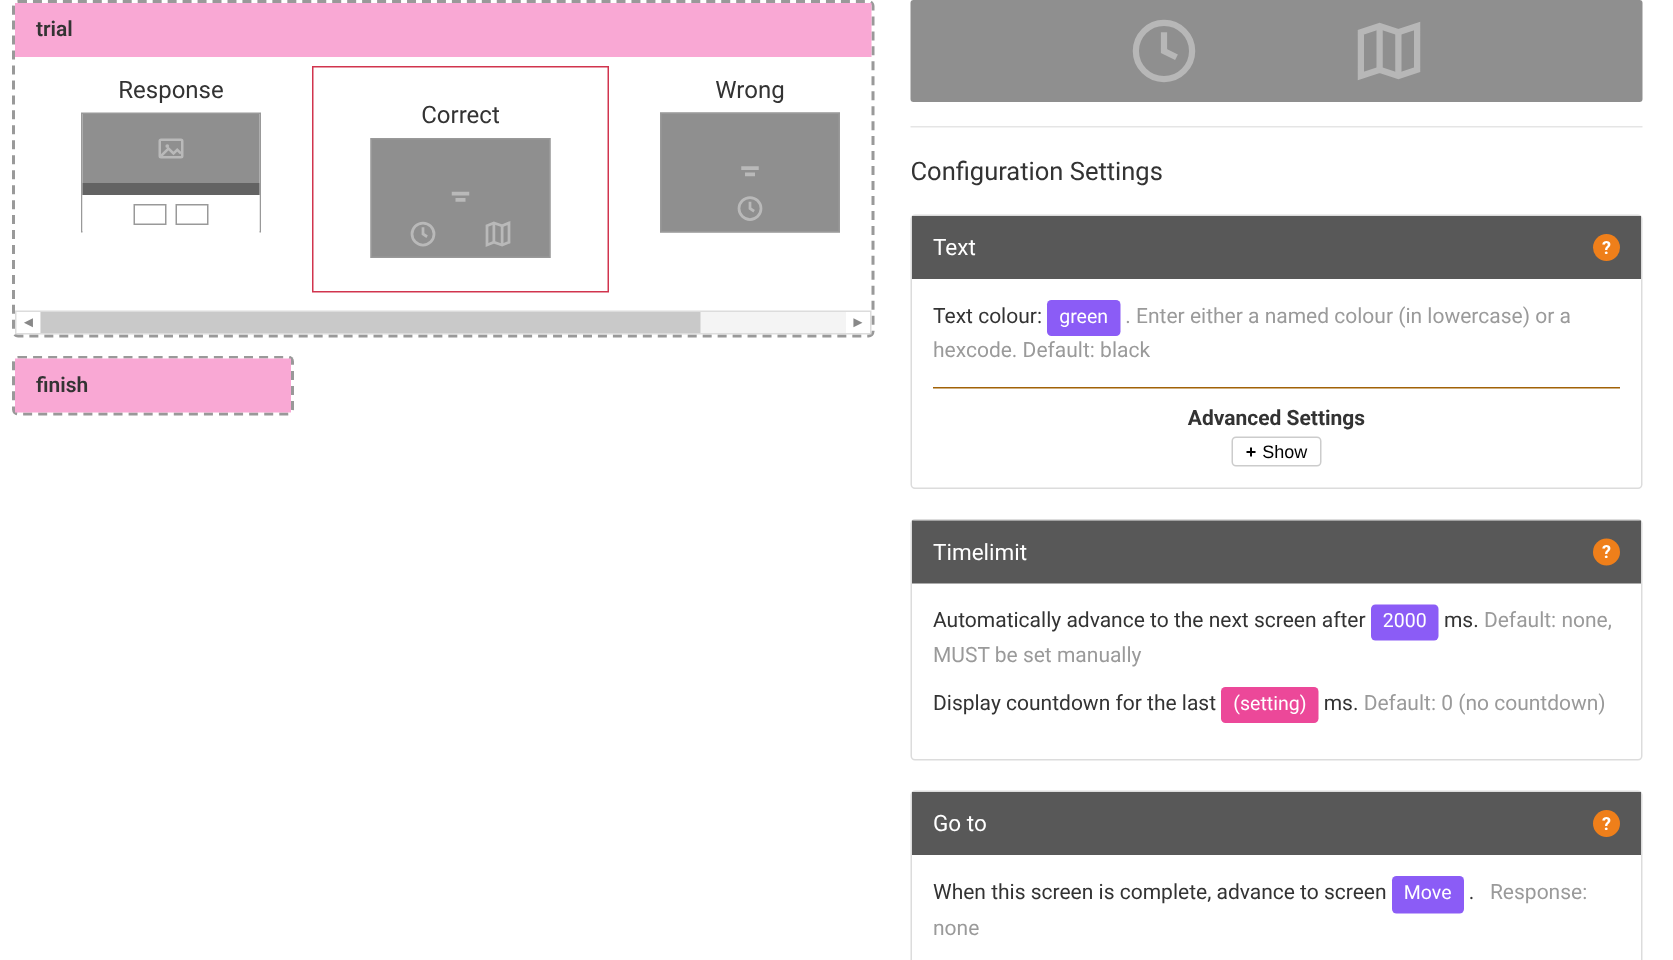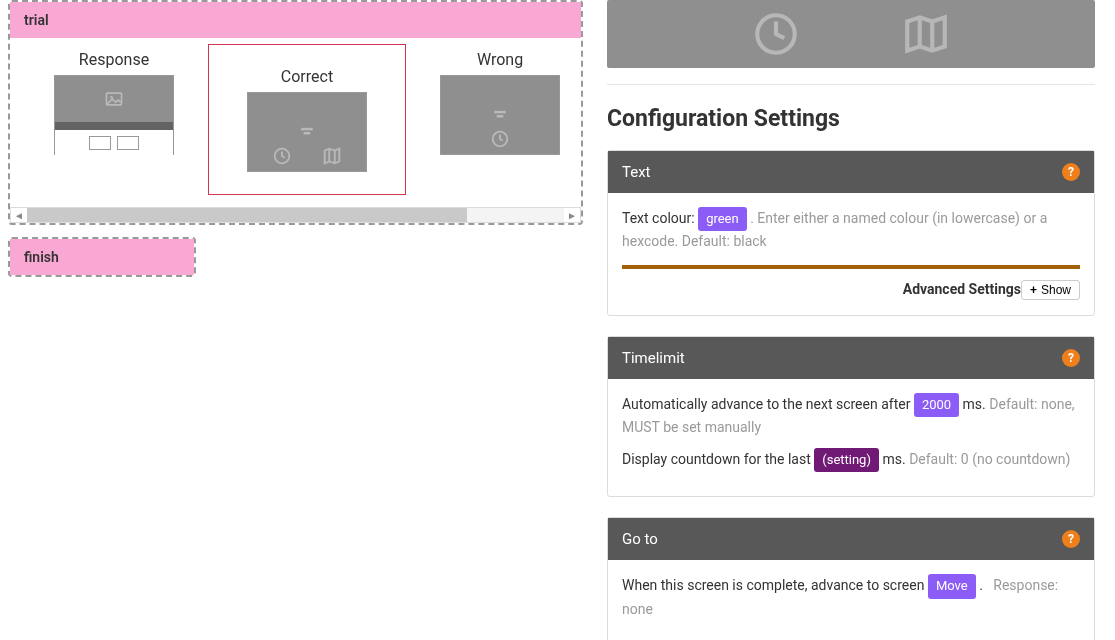--- a/index.html
+++ b/index.html
@@ -36,30 +36,30 @@
 .hscroll .track { flex:1; height: 14px; background: #f4f4f4; position: relative; }
 .hscroll .track .thumbbar { position:absolute; left:0; top:0; height:100%; width:82%; background:#c9c9c9; }
 
 .group.finish { width: 188px; }
 .group.finish .group-body { padding: 16px 10px; }
 
 
 .preview-big { height: 68px; background: #8f8f8f; border-radius: 2px; display:flex; align-items:center; justify-content:center; gap: 100px; margin: 0 0 16px 0; }
 .preview-big .ph { width: 50px; height: 50px; }
 .divider { border-top: 1px solid #e5e5e5; margin: 0 0 20px 0; }
-.settings-title { font-size: 23px; font-weight: 700; color: #333; margin-bottom: 18px; }
+.settings-title { font-size: 17px; font-weight: 400; color: #333; margin-bottom: 18px; }
 
 .panel { border: 1px solid #dcdcdc; border-radius: 3px; margin-bottom: 20px; background:#fff; }
 .panel-header { background: #585858; color: #fff; padding: 12px 14px; font-size: 15px; display:flex; align-items:center; justify-content:space-between; }
 .help-badge { width: 18px; height: 18px; border-radius: 9px; background: #ef7f1a; color:#fff; font-weight:700; font-size:12px; display:flex; align-items:center; justify-content:center; }
 .panel-body { padding: 14px 14px; color:#333; line-height:1.55; }
 .panel-body .hint { color:#9a9a9a; }
 .chip { display:inline-block; background:#8b5cf6; color:#fff; border-radius:3px; padding:2px 8px; font-size:13px; vertical-align: baseline; }
-.chip.grey { background:#701a75; }
-.adv-row { display:flex; align-items:center; justify-content:flex-end; border-top:4px solid #a16207; margin-top:12px; padding-top:10px; }
+.chip.grey { background:#ec4899; }
+.adv-row { display:flex; align-items:center; justify-content:space-between; border-top:1px solid #a16207; margin-top:12px; padding-top:10px;flex-direction:column; }
 .adv-row .label { font-weight:700; }
 .show-btn { border:1px solid #ccc; background:#fff; border-radius:3px; padding:2px 8px; font-size:12px; display:flex; align-items:center; gap:4px; cursor:pointer; }
 .plus { font-weight:700; }
 .para { margin-bottom: 10px; }
 
 .icon-stroke { stroke:#b9b9b9; fill:none; stroke-width:2; }
 .icon-fill { fill:#b9b9b9; }
 </style>
 </head>
 <body>

